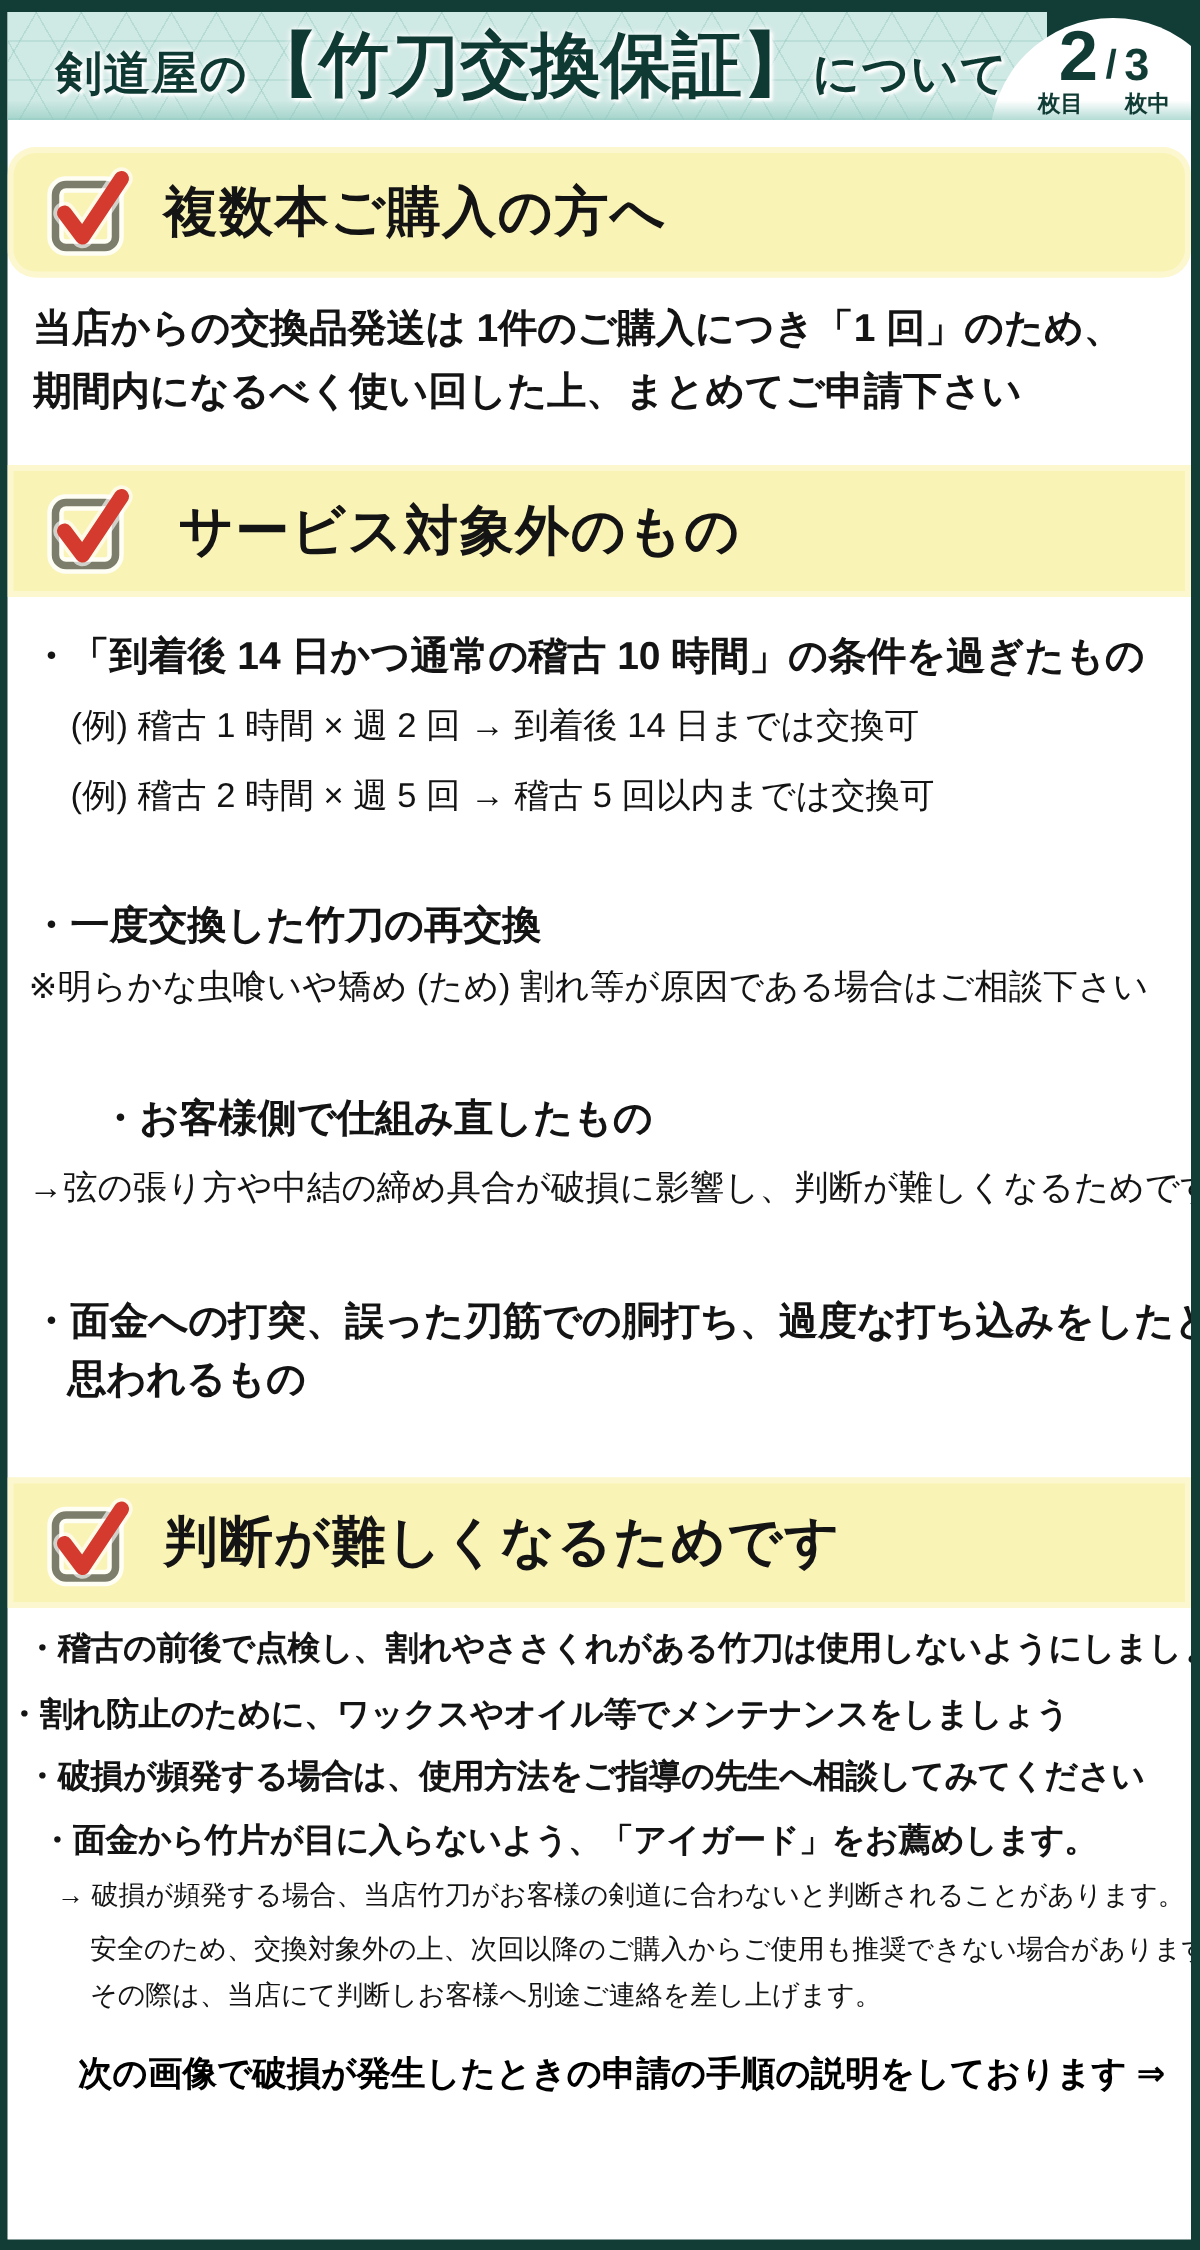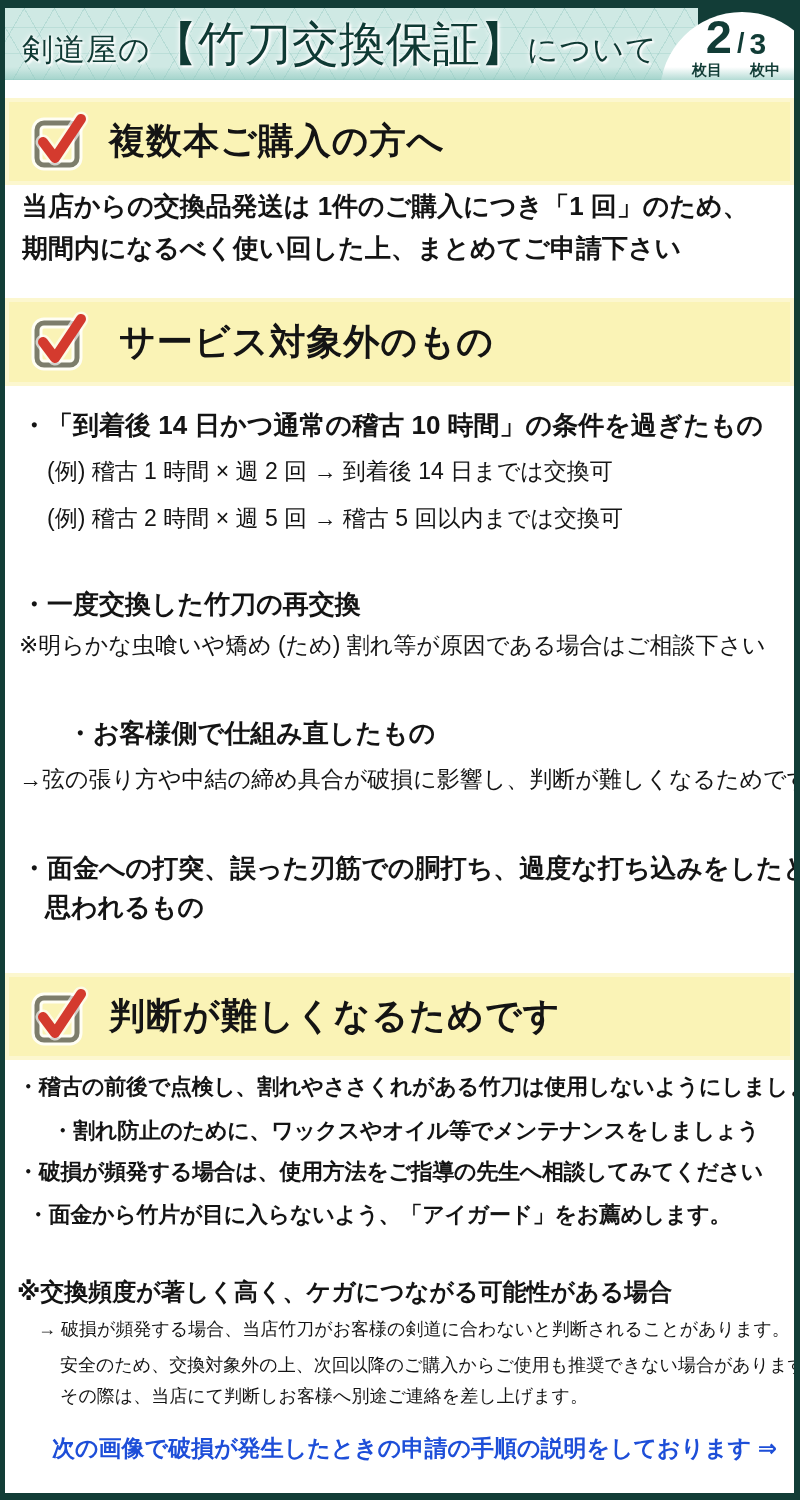--- a/index.html
+++ b/index.html
@@ -23,22 +23,22 @@
       repeating-linear-gradient(-60deg, rgba(126,189,180,.30) 0 1px, transparent 1px 26px),
       repeating-linear-gradient(0deg, rgba(126,189,180,.25) 0 1px, transparent 1px 26px),
       #cfe9e4;
   }
   .banner::after{
     content:"";position:absolute;left:0;right:0;bottom:0;height:13px;
     background:linear-gradient(180deg, rgba(150,205,196,0) 0%, rgba(140,200,190,.65) 100%);
     pointer-events:none;
   }
   .banner-title{
-    position:absolute;left:17px;top:50%;transform:translateY(-50%);
-    color:#0f3a34;font-weight:normal;white-space:nowrap;
+    position:absolute;left:32px;top:50%;transform:translateY(-50%);
+    color:#0f3a34;font-weight:bold;white-space:nowrap;
     text-shadow:0 0 6px #fff,0 0 3px #fff,2px 2px 2px rgba(255,255,255,.95);
   }
   .t-small{font-size:31px;letter-spacing:1px;}
   .t-big{font-size:47px;letter-spacing:0px;}
   .corner-dark{position:absolute;top:0;right:0;width:96px;height:42px;background:#123d37;}
   .circle{
     position:absolute;top:4px;right:-30px;width:164px;height:164px;
     border-radius:50%;background:#ffffff;
   }
   .page-num{
@@ -61,21 +61,21 @@
   .bar-title{font-size:36px;font-weight:bold;color:#141414;letter-spacing:1px;white-space:nowrap;}
   
   .line{white-space:nowrap;color:#141414;line-height:1;}
   .b-lg{font-size:26px;font-weight:bold;line-height:34px;}
   .b-lg2{font-size:26px;font-weight:bold;line-height:42px;}
   .r-md{font-size:23px;font-weight:normal;line-height:30px;}
   .b-md{font-size:22px;font-weight:bold;line-height:30px;letter-spacing:-0.3px;}
   .n-ttl{font-size:24px;font-weight:bold;line-height:32px;}
   .n-ln{font-size:18px;font-weight:normal;line-height:27px;}
   .footer-note{font-size:23px;font-weight:bold;line-height:33px;text-align:center;
-    padding-left:30px;white-space:nowrap;color:#1d4ed8;}
+    padding-left:30px;white-space:nowrap;color:#000000;}
 </style>
 </head>
 <body>
 
 <div class="page">
   <div class="inner">
 
     <div class="banner">
       <div class="banner-title">
         <span class="t-small">剣道屋の</span><span class="t-big">【竹刀交換保証】</span><span class="t-small">について</span>
@@ -88,30 +88,30 @@
           <span class="pn-sep">/</span>
           <span class="pn-tot">3</span>
         </div>
         <div class="page-num-row2">
           <span>枚目</span>
           <span>枚中</span>
         </div>
       </div>
     </div>
 
-    <div class="bar" style="margin-top:18px;">
+    <div class="bar" style="margin-top:18px;border-radius:19px;">
       <svg class="cb" width="56" height="62" viewBox="0 0 56 62">
         <rect x="6" y="14" width="40" height="42" rx="7" fill="none" stroke="#ffffff" stroke-width="11" opacity="0.85"></rect>
         <rect x="6" y="14" width="40" height="42" rx="7" fill="none" stroke="#7d7d6b" stroke-width="5"></rect>
         <path d="M12 33 L24 49 L50 10" fill="none" stroke="#ffffff" stroke-width="15" opacity="0.65" stroke-linecap="round" stroke-linejoin="round"></path>
         <path d="M12 33 L24 49 L50 10" fill="none" stroke="#d43a2e" stroke-width="10" stroke-linecap="round" stroke-linejoin="round"></path>
       </svg>
       <span class="bar-title">複数本ご購入の方へ</span>
     </div>
-    <div class="line b-lg2" style="padding-left:17px;">当店からの交換品発送は 1件のご購入につき「1 回」のため、</div>
+    <div class="line b-lg2" style="margin-top:12px;padding-left:17px;">当店からの交換品発送は 1件のご購入につき「1 回」のため、</div>
     <div class="line b-lg2" style="padding-left:17px;">期間内になるべく使い回した上、まとめてご申請下さい</div>
 
     <div class="bar" style="margin-top:29px;height:88px;gap:32px;">
       <svg class="cb" width="56" height="62" viewBox="0 0 56 62">
         <rect x="6" y="14" width="40" height="42" rx="7" fill="none" stroke="#ffffff" stroke-width="11" opacity="0.85"></rect>
         <rect x="6" y="14" width="40" height="42" rx="7" fill="none" stroke="#7d7d6b" stroke-width="5"></rect>
         <path d="M12 33 L24 49 L50 10" fill="none" stroke="#ffffff" stroke-width="15" opacity="0.65" stroke-linecap="round" stroke-linejoin="round"></path>
         <path d="M12 33 L24 49 L50 10" fill="none" stroke="#d43a2e" stroke-width="10" stroke-linecap="round" stroke-linejoin="round"></path>
       </svg>
       <span class="bar-title">サービス対象外のもの</span>
@@ -129,25 +129,24 @@
     <div class="bar" style="margin-top:49px;">
       <svg class="cb" width="56" height="62" viewBox="0 0 56 62">
         <rect x="6" y="14" width="40" height="42" rx="7" fill="none" stroke="#ffffff" stroke-width="11" opacity="0.85"></rect>
         <rect x="6" y="14" width="40" height="42" rx="7" fill="none" stroke="#7d7d6b" stroke-width="5"></rect>
         <path d="M12 33 L24 49 L50 10" fill="none" stroke="#ffffff" stroke-width="15" opacity="0.65" stroke-linecap="round" stroke-linejoin="round"></path>
         <path d="M12 33 L24 49 L50 10" fill="none" stroke="#d43a2e" stroke-width="10" stroke-linecap="round" stroke-linejoin="round"></path>
       </svg>
       <span class="bar-title">判断が難しくなるためです</span>
     </div>
     <div class="line b-md" style="margin-top:12px;padding-left:12px;">・稽古の前後で点検し、割れやささくれがある竹刀は使用しないようにしましょう</div>
-    <div class="line b-md" style="margin-top:14px;padding-left:12px;text-align:center;">・割れ防止のために、ワックスやオイル等でメンテナンスをしましょう</div>
+    <div class="line b-md" style="margin-top:14px;">・割れ防止のために、ワックスやオイル等でメンテナンスをしましょう</div>
     <div class="line b-md" style="margin-top:11px;padding-left:12px;">・破損が頻発する場合は、使用方法をご指導の先生へ相談してみてください</div>
     <div class="line b-md" style="margin-top:13px;padding-left:22px;">・面金から竹片が目に入らないよう、「アイガード」をお薦めします。</div>
 
-    <div class="line n-ttl" style="margin-top:46px;padding-left:12px;">※交換頻度が著しく高く、ケガにつながる可能性がある場合</div>
     <div class="line n-ln" style="margin-top:8px;padding-left:33px;">→ 破損が頻発する場合、当店竹刀がお客様の剣道に合わないと判断されることがあります。</div>
     <div class="line n-ln" style="margin-top:9px;padding-left:55px;">安全のため、交換対象外の上、次回以降のご購入からご使用も推奨できない場合があります。</div>
     <div class="line n-ln" style="margin-top:4px;padding-left:55px;">その際は、当店にて判断しお客様へ別途ご連絡を差し上げます。</div>
 
     <div class="footer-note" style="margin-top:22px;">次の画像で破損が発生したときの申請の手順の説明をしております ⇒</div>
 
   </div>
 </div>
 
 </body></html>

